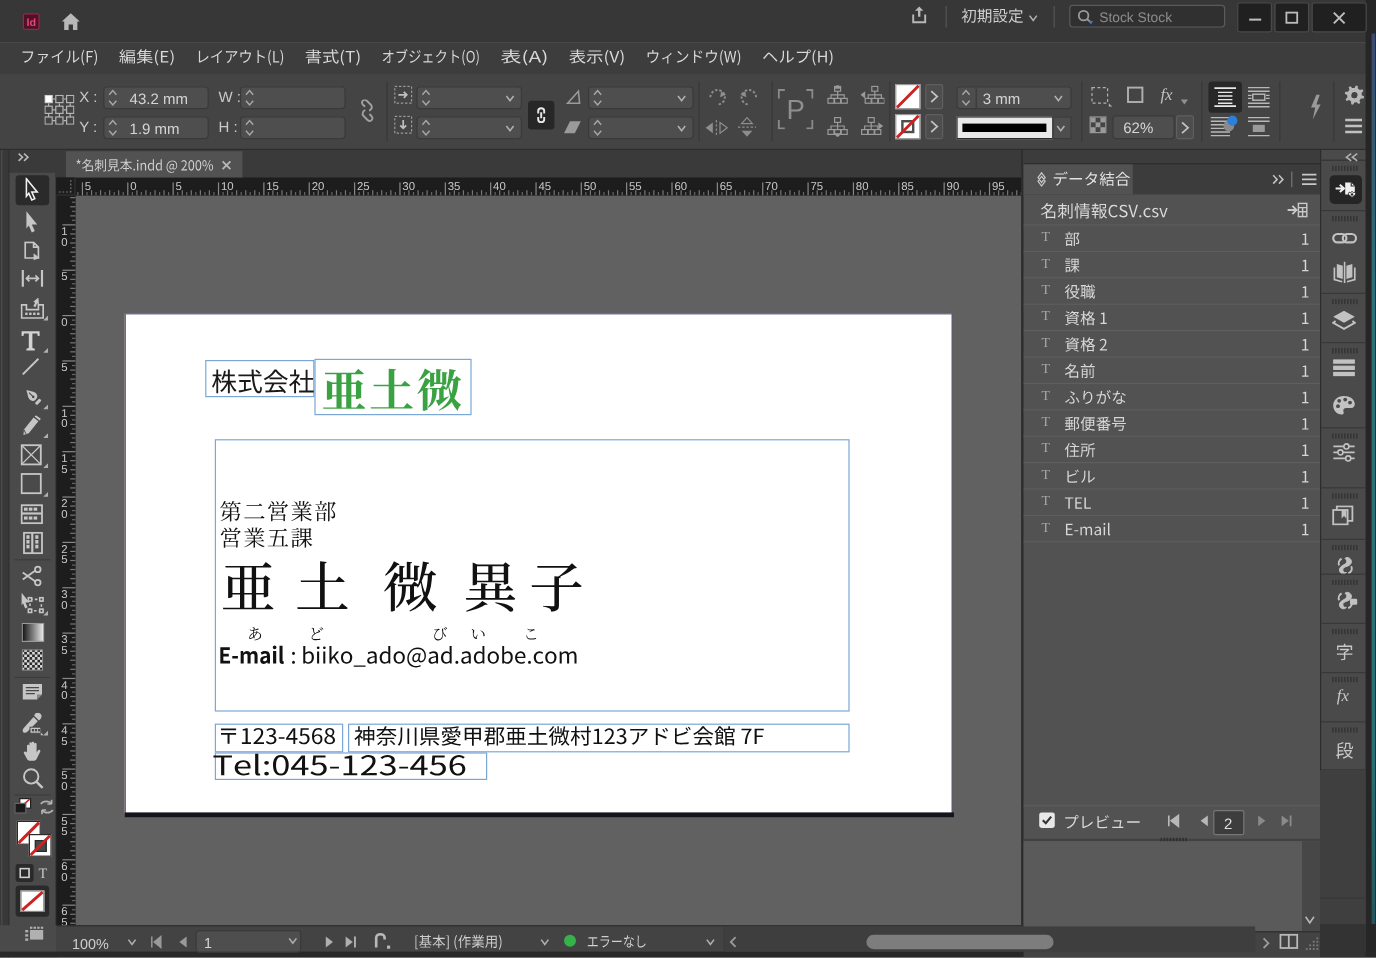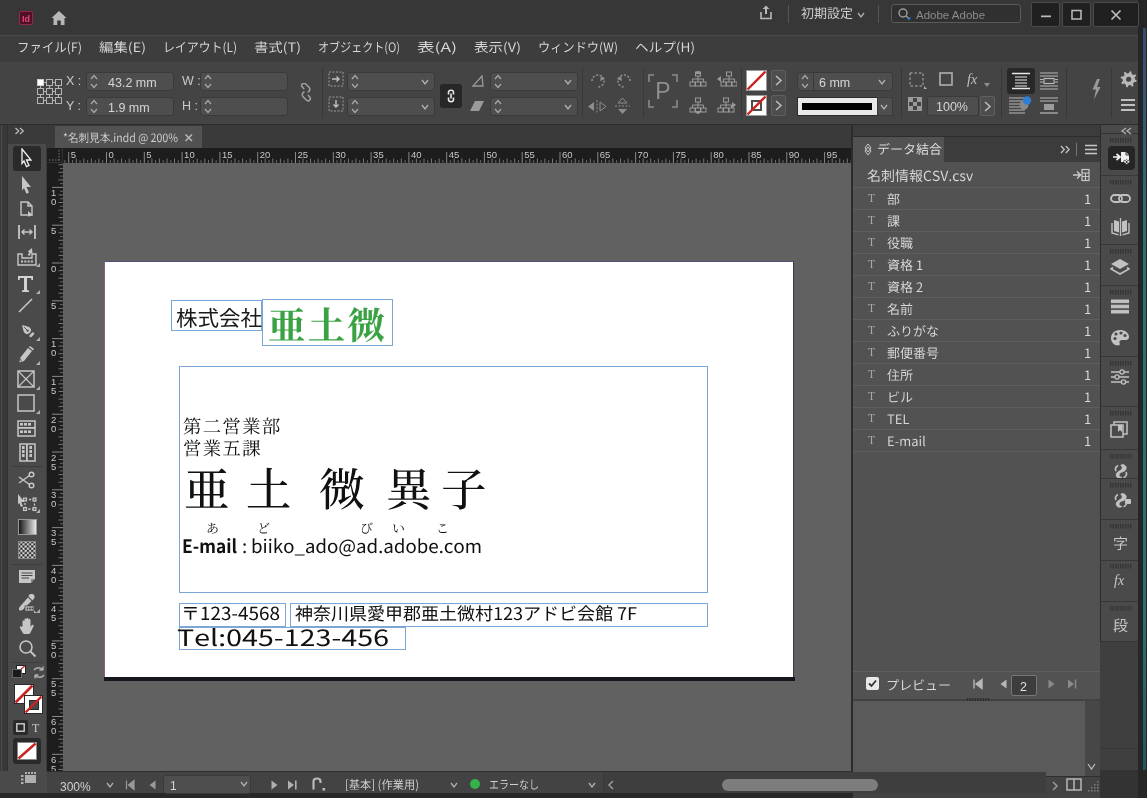--- a/index.html
+++ b/index.html
@@ -37,21 +37,21 @@
 <svg style="position:absolute;left:857px;top:12px;" width="10" height="7" viewBox="0 0 10 7">
       <path d="M1 1 L4.0 5 L7 1" fill="none" stroke="#b0b0b0" stroke-width="1.3"></path>
     </svg>
 <div style="position:absolute;left:878px;top:5px;width:1px;height:18px;background:#555;"></div>
 <div style="position:absolute;left:891px;top:4px;width:130px;height:19px;background:#303030;border:1px solid #5a5a5a;border-radius:3px;"></div>
 <svg style="position:absolute;left:897px;top:7px;" width="16" height="14" viewBox="0 0 16 14">
       <circle cx="6" cy="6" r="4" fill="none" stroke="#9a9a9a" stroke-width="1.5"></circle>
       <path d="M9 9 L12.5 12" stroke="#9a9a9a" stroke-width="1.5"></path>
       <path d="M10 10.5 l4 0 l-2 3 z" fill="#2f7fd6"></path>
     </svg>
-<div style="position:absolute;left:916px;top:10px;font-size:11.5px;color:#8b8b8b;font-weight:400;white-space:pre;line-height:1;">Adobe Adobe</div>
+<div style="position:absolute;left:916px;top:10px;font-size:11.5px;color:#8b8b8b;font-weight:400;white-space:pre;line-height:1;">Stock Stock</div>
 <div style="position:absolute;left:1031px;top:2px;width:29px;height:25px;background:#202020;border:1px solid #4a4a4a;border-radius:2px;"></div>
 <div style="position:absolute;left:1062px;top:2px;width:29px;height:25px;background:#202020;border:1px solid #4a4a4a;border-radius:2px;"></div>
 <div style="position:absolute;left:1093px;top:2px;width:46px;height:25px;background:#202020;border:1px solid #4a4a4a;border-radius:2px;"></div>
 <svg style="position:absolute;left:1036px;top:8px;" width="20" height="14" viewBox="0 0 20 14">
       <rect x="5" y="7.5" width="10" height="1.7" fill="#bdbdbd"></rect>
     </svg>
 <svg style="position:absolute;left:1067px;top:8px;" width="20" height="14" viewBox="0 0 20 14">
       <rect x="5" y="2.5" width="9" height="8.5" fill="none" stroke="#bdbdbd" stroke-width="1.5"></rect>
     </svg>
 <svg style="position:absolute;left:1106px;top:8px;" width="20" height="14" viewBox="0 0 20 14">
@@ -271,21 +271,21 @@
 <div style="position:absolute;left:771px;top:95px;width:15px;height:21px;background:#4d4d4d;border:1px solid #5f5f5f;border-radius:2px;"></div>
 <svg style="position:absolute;left:774px;top:100px;" width="9" height="11" viewBox="0 0 9 11">
       <path d="M2 1 L7 5.5 L2 10" fill="none" stroke="#c0c0c0" stroke-width="1.5"></path>
     </svg>
 <div style="position:absolute;left:797px;top:72px;width:96px;height:19px;background:#4e4e4e;border:1px solid #3a3a3a;border-radius:3px;"></div>
 <svg style="position:absolute;left:800px;top:73px;" width="10" height="17" viewBox="0 0 10 17">
       <path d="M2 6 L5 2.5 L8 6" fill="none" stroke="#a8a8a8" stroke-width="1.2"></path>
       <path d="M2 11 L5 14.5 L8 11" fill="none" stroke="#a8a8a8" stroke-width="1.2"></path>
     </svg>
 <div style="position:absolute;left:813px;top:73px;width:1px;height:17px;background:#3a3a3a;"></div>
-<div style="position:absolute;left:819px;top:77px;font-size:12.5px;color:#d5d5d5;font-weight:400;white-space:pre;line-height:1;">6 mm</div>
+<div style="position:absolute;left:819px;top:77px;font-size:12.5px;color:#d5d5d5;font-weight:400;white-space:pre;line-height:1;">3 mm</div>
 <svg style="position:absolute;left:878px;top:79px;" width="10" height="7" viewBox="0 0 10 7">
       <path d="M1 1 L4.0 5 L7 1" fill="none" stroke="#b0b0b0" stroke-width="1.3"></path>
     </svg>
 <div style="position:absolute;left:797px;top:97px;width:81px;height:19px;background:#e9e9e9;border:1px solid #2b2b2b;"></div>
 <div style="position:absolute;left:802px;top:103px;width:70px;height:7px;background:#000;"></div>
 <div style="position:absolute;left:877px;top:97px;width:16px;height:19px;background:#4e4e4e;border:1px solid #3a3a3a;"></div>
 <svg style="position:absolute;left:880px;top:104px;" width="10" height="7" viewBox="0 0 10 7">
       <path d="M1 1 L4.0 5 L7 1" fill="none" stroke="#b0b0b0" stroke-width="1.3"></path>
     </svg>
 <div style="position:absolute;left:901px;top:68px;width:1px;height:50px;background:#383838;"></div>
@@ -304,21 +304,21 @@
       <g fill="#9a9a9a">
         <rect x="2" y="2" width="4" height="4"></rect>
         <rect x="10" y="2" width="4" height="4"></rect>
         <rect x="6" y="6" width="4" height="4"></rect>
         <rect x="2" y="10" width="4" height="4"></rect>
         <rect x="10" y="10" width="4" height="4"></rect>
       </g>
       <rect x="1.5" y="1.5" width="13" height="13" fill="none" stroke="#9a9a9a"></rect>
     </svg>
 <div style="position:absolute;left:927px;top:96px;width:52px;height:20px;background:#4e4e4e;border:1px solid #3a3a3a;border-radius:3px;"></div>
-<div style="position:absolute;left:936px;top:101px;font-size:12.5px;color:#d5d5d5;font-weight:400;white-space:pre;line-height:1;">100%</div>
+<div style="position:absolute;left:936px;top:101px;font-size:12.5px;color:#d5d5d5;font-weight:400;white-space:pre;line-height:1;">62%</div>
 <div style="position:absolute;left:980px;top:96px;width:15px;height:20px;background:#4d4d4d;border:1px solid #5f5f5f;border-radius:2px;"></div>
 <svg style="position:absolute;left:983px;top:101px;" width="9" height="11" viewBox="0 0 9 11">
       <path d="M2 1 L7 5.5 L2 10" fill="none" stroke="#c0c0c0" stroke-width="1.5"></path>
     </svg>
 <div style="position:absolute;left:1001px;top:68px;width:1px;height:50px;background:#383838;"></div>
 <div style="position:absolute;left:1007px;top:68px;width:28px;height:26px;background:#282828;border-radius:3px;"></div>
 <svg style="position:absolute;left:1011px;top:72px;" width="20" height="18" viewBox="0 0 20 18">
       <g stroke="#e8e8e8" stroke-width="1.5">
         <path d="M1 1.5 L19 1.5 M1 16.5 L19 16.5"></path>
         <path d="M4 5 L16 5 M4 8 L16 8 M4 11 L16 11 M4 14 L16 14" stroke-width="1.2"></path>
@@ -1469,21 +1469,21 @@
         <rect x="20.0" y="0" width="1.3" height="4.5"></rect>
       </g>
     </svg>
 <svg style="position:absolute;left:1109px;top:610px;width:25px;height:32px;overflow:visible;" viewBox="-4 -21 25 32">
       <path fill="#c8c8c8" d="M7 -5.9H12.8V-4.9H7ZM2.3 -8.7H6.3V-7.6H2.3ZM2.3 -5.8H6.4V-4.8H2.3ZM8.4 -12H11.9V-11H8.4ZM12.6 -5.9H12.8L13 -6L13.7 -5.7Q13.2 -3.8 12.1 -2.4Q11 -1 9.6 -0.2Q8.2 0.7 6.5 1.2Q6.4 1.1 6.3 0.9Q6.2 0.7 6.1 0.5Q6 0.4 5.9 0.2Q7.4 -0.2 8.8 -0.9Q10.1 -1.7 11.1 -2.9Q12.1 -4.1 12.6 -5.7ZM8.6 -5Q9.4 -3.1 10.9 -1.7Q12.4 -0.4 14.5 0.2Q14.4 0.3 14.3 0.5Q14.1 0.7 14 0.8Q13.9 1 13.8 1.2Q11.6 0.5 10 -1Q8.5 -2.5 7.7 -4.7ZM1.7 -11.5 2.8 -11.1V1.2H1.7ZM0.5 -2.1Q1.3 -2.2 2.3 -2.4Q3.3 -2.6 4.5 -2.8Q5.6 -3 6.8 -3.2L6.8 -2.1Q5.8 -1.9 4.6 -1.7Q3.5 -1.5 2.5 -1.3Q1.5 -1.2 0.7 -1ZM7.9 -12H8.9V-9.8Q8.9 -9.2 8.8 -8.5Q8.7 -7.9 8.3 -7.3Q7.9 -6.6 7.1 -6.2Q7.1 -6.3 6.9 -6.4Q6.8 -6.6 6.6 -6.7Q6.5 -6.8 6.3 -6.9Q7 -7.3 7.4 -7.8Q7.7 -8.3 7.8 -8.8Q7.9 -9.3 7.9 -9.8ZM5.9 -12.6 6.9 -11.8Q6.3 -11.5 5.5 -11.2Q4.7 -10.9 3.9 -10.7Q3.1 -10.5 2.3 -10.3Q2.3 -10.5 2.2 -10.8Q2.1 -11 2 -11.2Q2.7 -11.4 3.4 -11.6Q4.2 -11.8 4.8 -12.1Q5.5 -12.3 5.9 -12.6ZM11.3 -12H12.4V-8.3Q12.4 -8.1 12.4 -7.9Q12.4 -7.8 12.5 -7.8Q12.5 -7.7 12.7 -7.7Q12.8 -7.7 12.9 -7.7Q13 -7.7 13.1 -7.7Q13.2 -7.7 13.3 -7.7Q13.4 -7.7 13.4 -7.8Q13.5 -7.8 13.6 -8.1Q13.6 -8.3 13.6 -8.6Q13.7 -8.9 13.7 -9.4Q13.8 -9.3 14.1 -9.1Q14.3 -9 14.5 -8.9Q14.5 -8.5 14.5 -8.1Q14.4 -7.6 14.4 -7.4Q14.3 -7.1 13.9 -6.9Q13.8 -6.9 13.6 -6.8Q13.4 -6.8 13.2 -6.8Q13.1 -6.8 12.8 -6.8Q12.6 -6.8 12.5 -6.8Q12.2 -6.8 12 -6.9Q11.8 -6.9 11.6 -7.1Q11.4 -7.2 11.4 -7.4Q11.3 -7.7 11.3 -8.3Z"></path>
     </svg>
 <div style="position:absolute;left:1101px;top:641px;width:37px;height:1px;background:#383838;"></div>
 <div style="position:absolute;left:1100px;top:642px;width:38px;height:128px;background:#3f3f3f;"></div>
 <div style="position:absolute;left:1100px;top:748px;width:38px;height:1px;background:#373737;"></div>
 <div style="position:absolute;left:1100px;top:770px;width:38px;height:28px;background:#333;"></div>
-<div style="position:absolute;left:60px;top:781px;font-size:12px;color:#cfcfcf;font-weight:400;white-space:pre;line-height:1;">300%</div>
+<div style="position:absolute;left:60px;top:781px;font-size:12px;color:#cfcfcf;font-weight:400;white-space:pre;line-height:1;">100%</div>
 <svg style="position:absolute;left:106px;top:782px;" width="10" height="7" viewBox="0 0 10 7">
       <path d="M1 1 L4.0 5 L7 1" fill="none" stroke="#b0b0b0" stroke-width="1.3"></path>
     </svg>
 <svg style="position:absolute;left:124px;top:779px;" width="12" height="12" viewBox="0 0 12 12">
       <path d="M2.5 1.5 L2.5 10.5 M10 1.5 L4.5 6 L10 10.5 Z" fill="#9a9a9a" stroke="#9a9a9a" stroke-width="1.2"></path>
     </svg>
 <svg style="position:absolute;left:146px;top:779px;" width="12" height="12" viewBox="0 0 12 12">
       <path d="M9.5 1.5 L3.5 6 L9.5 10.5 Z" fill="#9a9a9a"></path>
     </svg>
 <div style="position:absolute;left:163px;top:775px;width:88px;height:19px;background:#4e4e4e;border:1px solid #3a3a3a;border-radius:3px;"></div>

